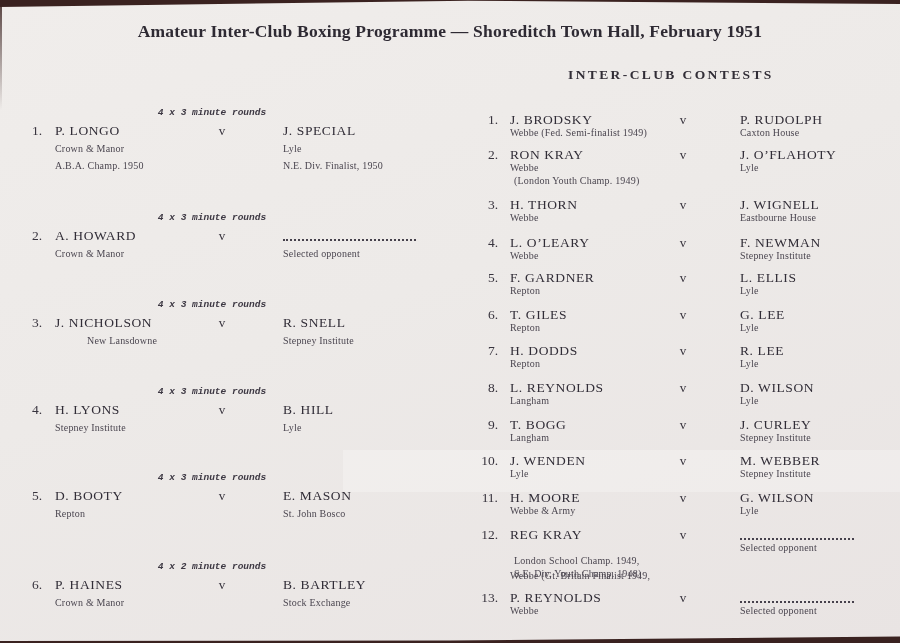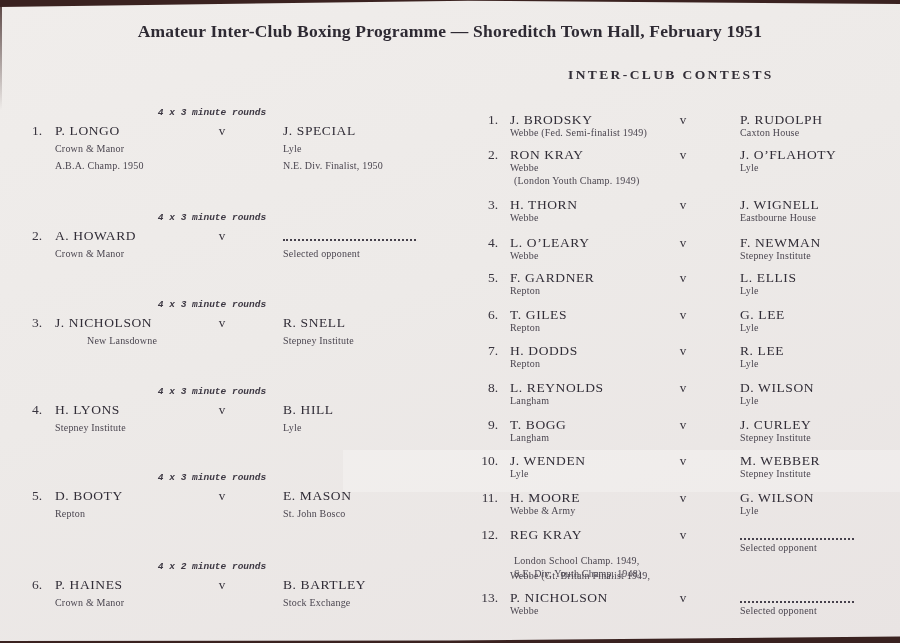--- a/index.html
+++ b/index.html
@@ -245,21 +245,21 @@
     <div class="vs">v</div>
     <div class="dotline"></div>
   <div class="club club-left" style="top: 31px; margin-top: 12px;">Webbe (Gt. Britain Finalist 1949,</div>
         <div class="club club-left cont" style="top: 28px;">London School Champ. 1949,</div>
         <div class="club club-left cont" style="top: 41px;">S.E. Div. Youth Champ. 1948)</div>
         <div class="club club-right" style="top: 15px;">Selected opponent</div>
       </div>
       <div class="bout" style="top: 590px;">
 
     <div class="num">13.</div>
-    <div class="name name-left">P. NICHOLSON</div>
+    <div class="name name-left">P. REYNOLDS</div>
     <div class="vs">v</div>
     <div class="dotline"></div>
   <div class="club club-left" style="top: 15px;">Webbe</div>
         <div class="club club-right" style="top: 15px;">Selected opponent</div>
       </div>
     </div>
 
   <div class="edge edge-top"></div>
   <div class="edge edge-bottom"></div>
   <div class="edge-right"></div>

